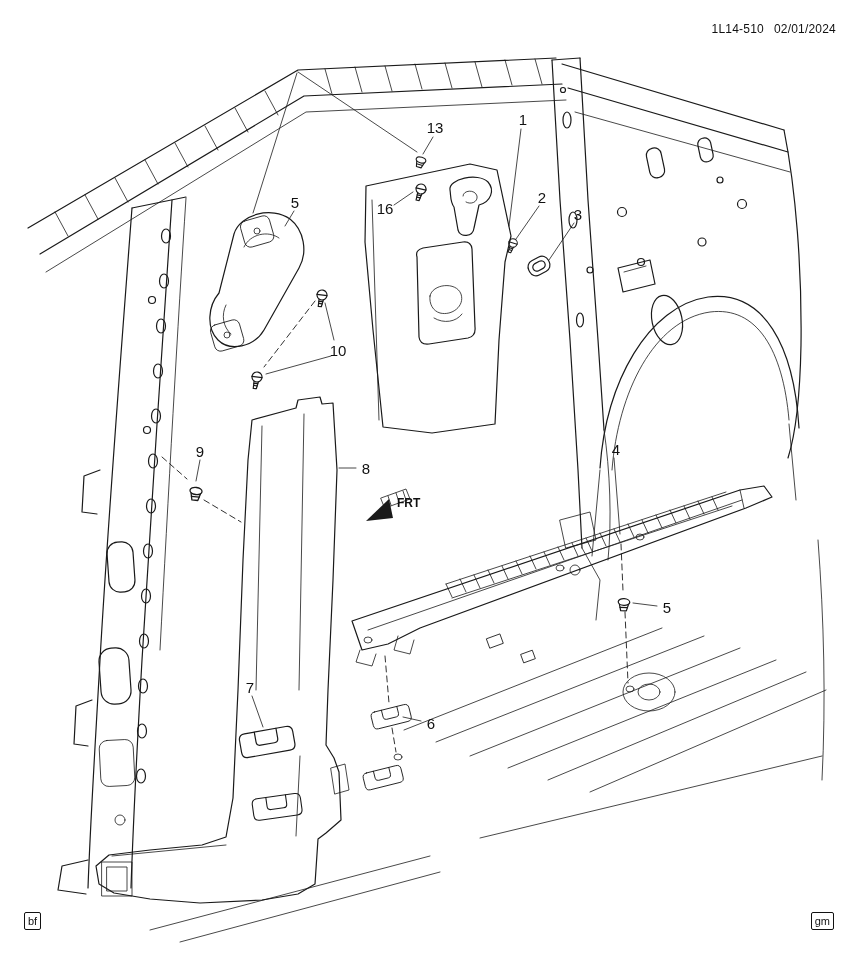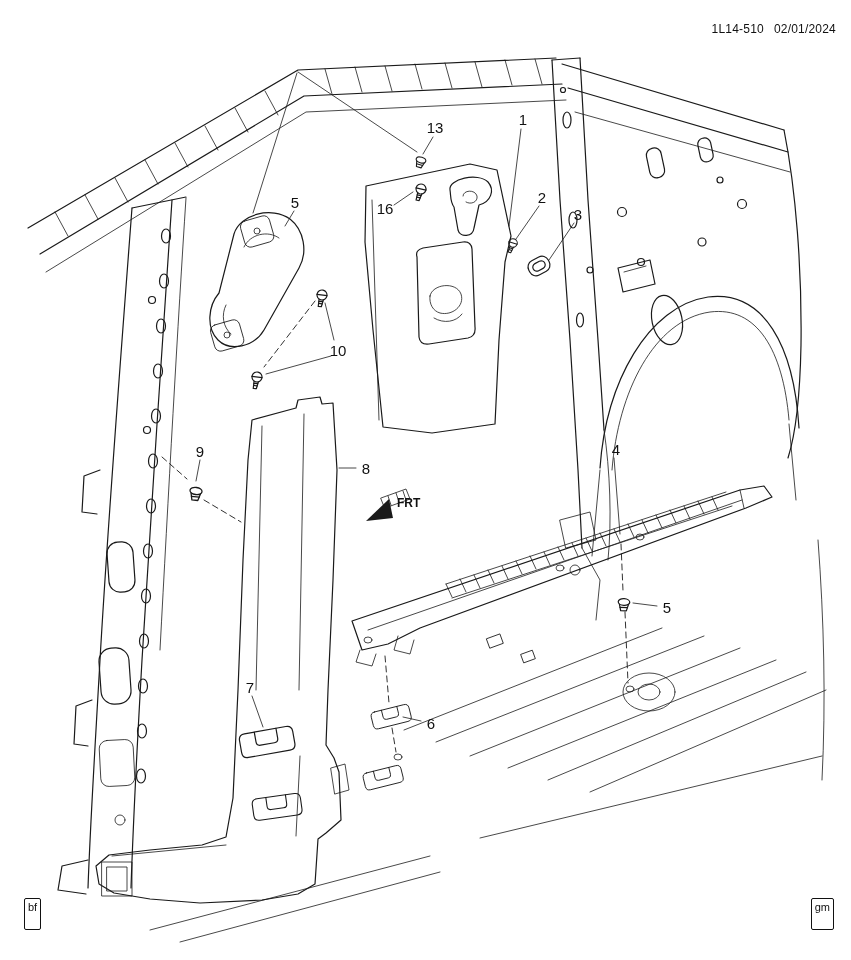--- a/index.html
+++ b/index.html
@@ -19,21 +19,21 @@
   .doc-header .date { margin-left:10px; }
   .callout {
     position:absolute; transform:translate(-50%,-50%);
     font-size:15px; line-height:1; white-space:nowrap;
   }
   .frt-label {
     position:absolute; left:397px; top:496px; font-size:12px; font-weight:bold;
   }
   .corner-box {
     position:absolute; bottom:30px; border:1.4px solid #111; border-radius:2px;
-    font-size:11px; line-height:1; padding:3px 3px 16px 3px;
+    font-size:11px; line-height:1; padding:3px 3px 2px 3px;
   }
   .corner-box.left  { left:24px; }
   .corner-box.right { right:17px; }
 </style>
 </head>
 <body>
 
 <div class="page">
 
   <svg class="diagram-svg" width="851" height="960" viewBox="0 0 851 960" xmlns="http://www.w3.org/2000/svg">

